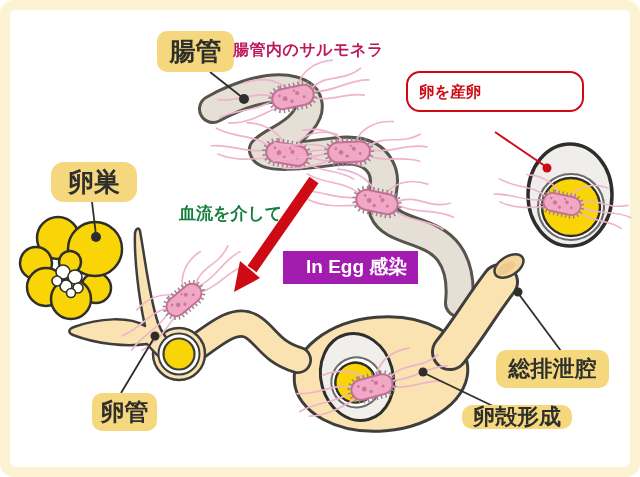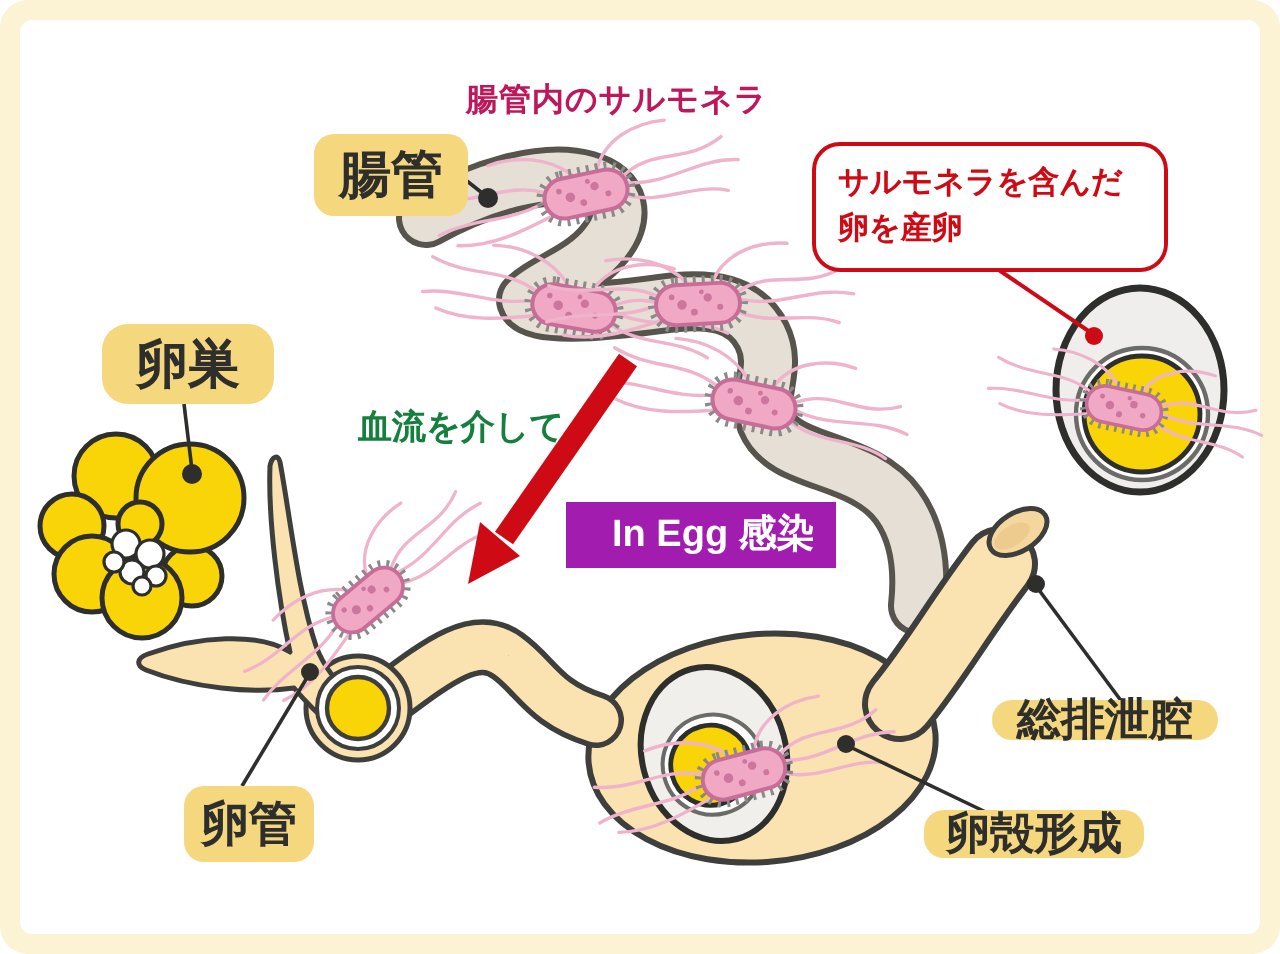--- a/index.html
+++ b/index.html
@@ -2,24 +2,24 @@
 <html><head>
 <meta charset="utf-8">
 <style>
   html,body{margin:0;padding:0;}
   body{width:640px;height:477px;font-family:"Liberation Sans","DejaVu Sans",sans-serif;}
   .frame{position:relative;width:640px;height:477px;background:#FBF3D4;border-radius:14px;overflow:hidden;}
   .panel{position:absolute;left:10px;top:10px;width:620px;height:457px;background:#ffffff;border-radius:6px;}
   .layer{position:absolute;left:0;top:0;width:640px;height:477px;}
   .ylabel{position:absolute;display:flex;align-items:center;justify-content:center;
           background:#F5D87E;border-radius:10px;color:#2E2E2C;font-weight:bold;}
-  .lbl-intestine{left:157px;top:31px;width:77px;height:41px;font-size:26px;margin-top:36px;}
+  .lbl-intestine{left:157px;top:31px;width:77px;height:41px;font-size:26px;}
   .lbl-ovary{left:51px;top:162px;width:86px;height:40px;font-size:26px;border-radius:13px;}
   .lbl-oviduct{left:92px;top:393px;width:65px;height:38px;font-size:24px;}
-  .lbl-cloaca{left:496px;top:350px;width:113px;height:20px;font-size:22px;}
+  .lbl-cloaca{left:496px;top:350px;width:113px;height:38px;font-size:22px;}
   .lbl-eggshell{left:462px;top:405px;width:110px;height:24px;font-size:22px;}
   .note-intestine{position:absolute;left:233px;top:40px;font-size:16px;font-weight:bold;color:#be185d;letter-spacing:.5px;}
   .note-blood{position:absolute;left:179px;top:203px;font-size:17px;font-weight:bold;color:#15803d;line-height:1.35;}
   .bubble{position:absolute;left:406px;top:71px;width:152px;background:#ffffff;border:2.5px solid #CE0A15;
           border-radius:14px;padding:7px 11px;color:#CE0A15;font-size:15.5px;font-weight:bold;line-height:1.5;}
   .inegg{position:absolute;left:283px;top:251px;background:#a21caf;color:#ffffff;
          font-size:19px;font-weight:bold;padding:3px 11px 4px 23px;}
   .inegg-sub{position:absolute;left:283px;top:283px;color:#CE0A15;font-size:16.5px;font-weight:bold;letter-spacing:.5px;}
 </style>
 </head>
@@ -146,21 +146,20 @@
   </svg>
 
   <div class="ylabel lbl-intestine">
     <span>腸管</span>
   </div>
   <div class="note-intestine">
     <span>腸管内のサルモネラ</span>
   </div>
 
   <div class="bubble">
-    <div>サルモネラを含んだ</div>
     <div>卵を産卵</div>
   </div>
 
   <div class="ylabel lbl-ovary">
     <span>卵巣</span>
   </div>
 
   <div class="note-blood">
     <div>血流を介して</div>
   </div>

